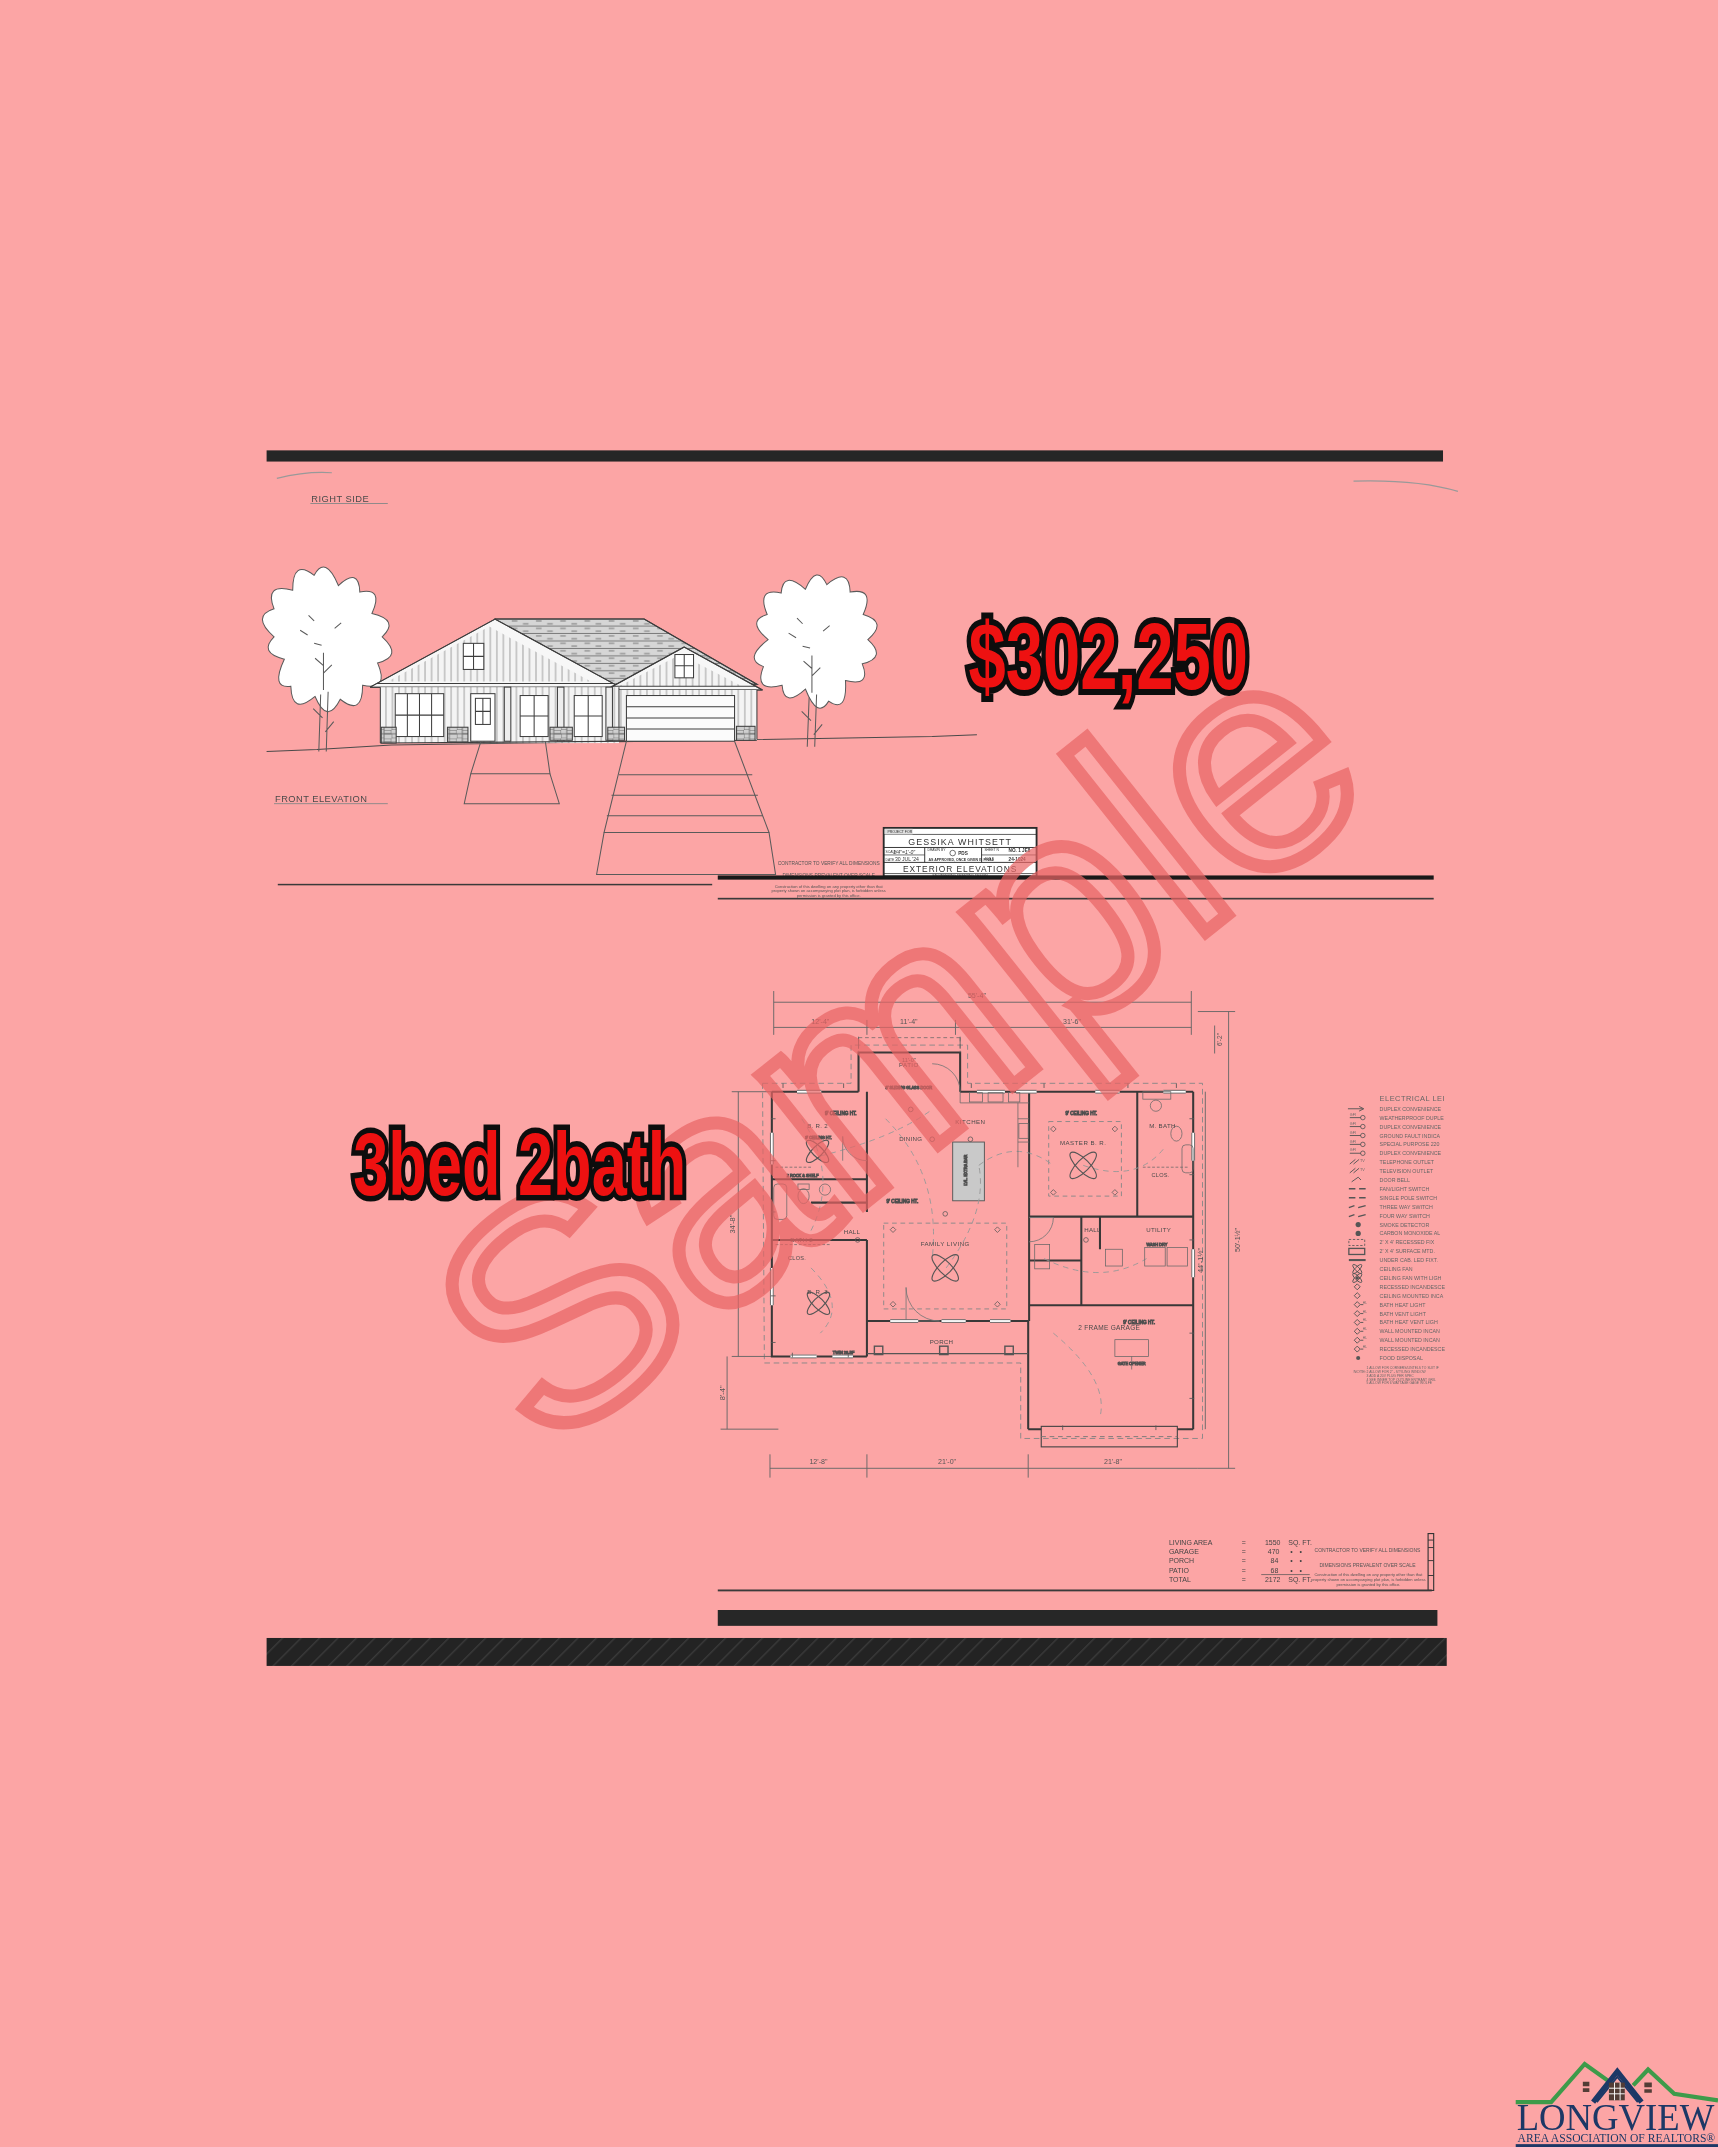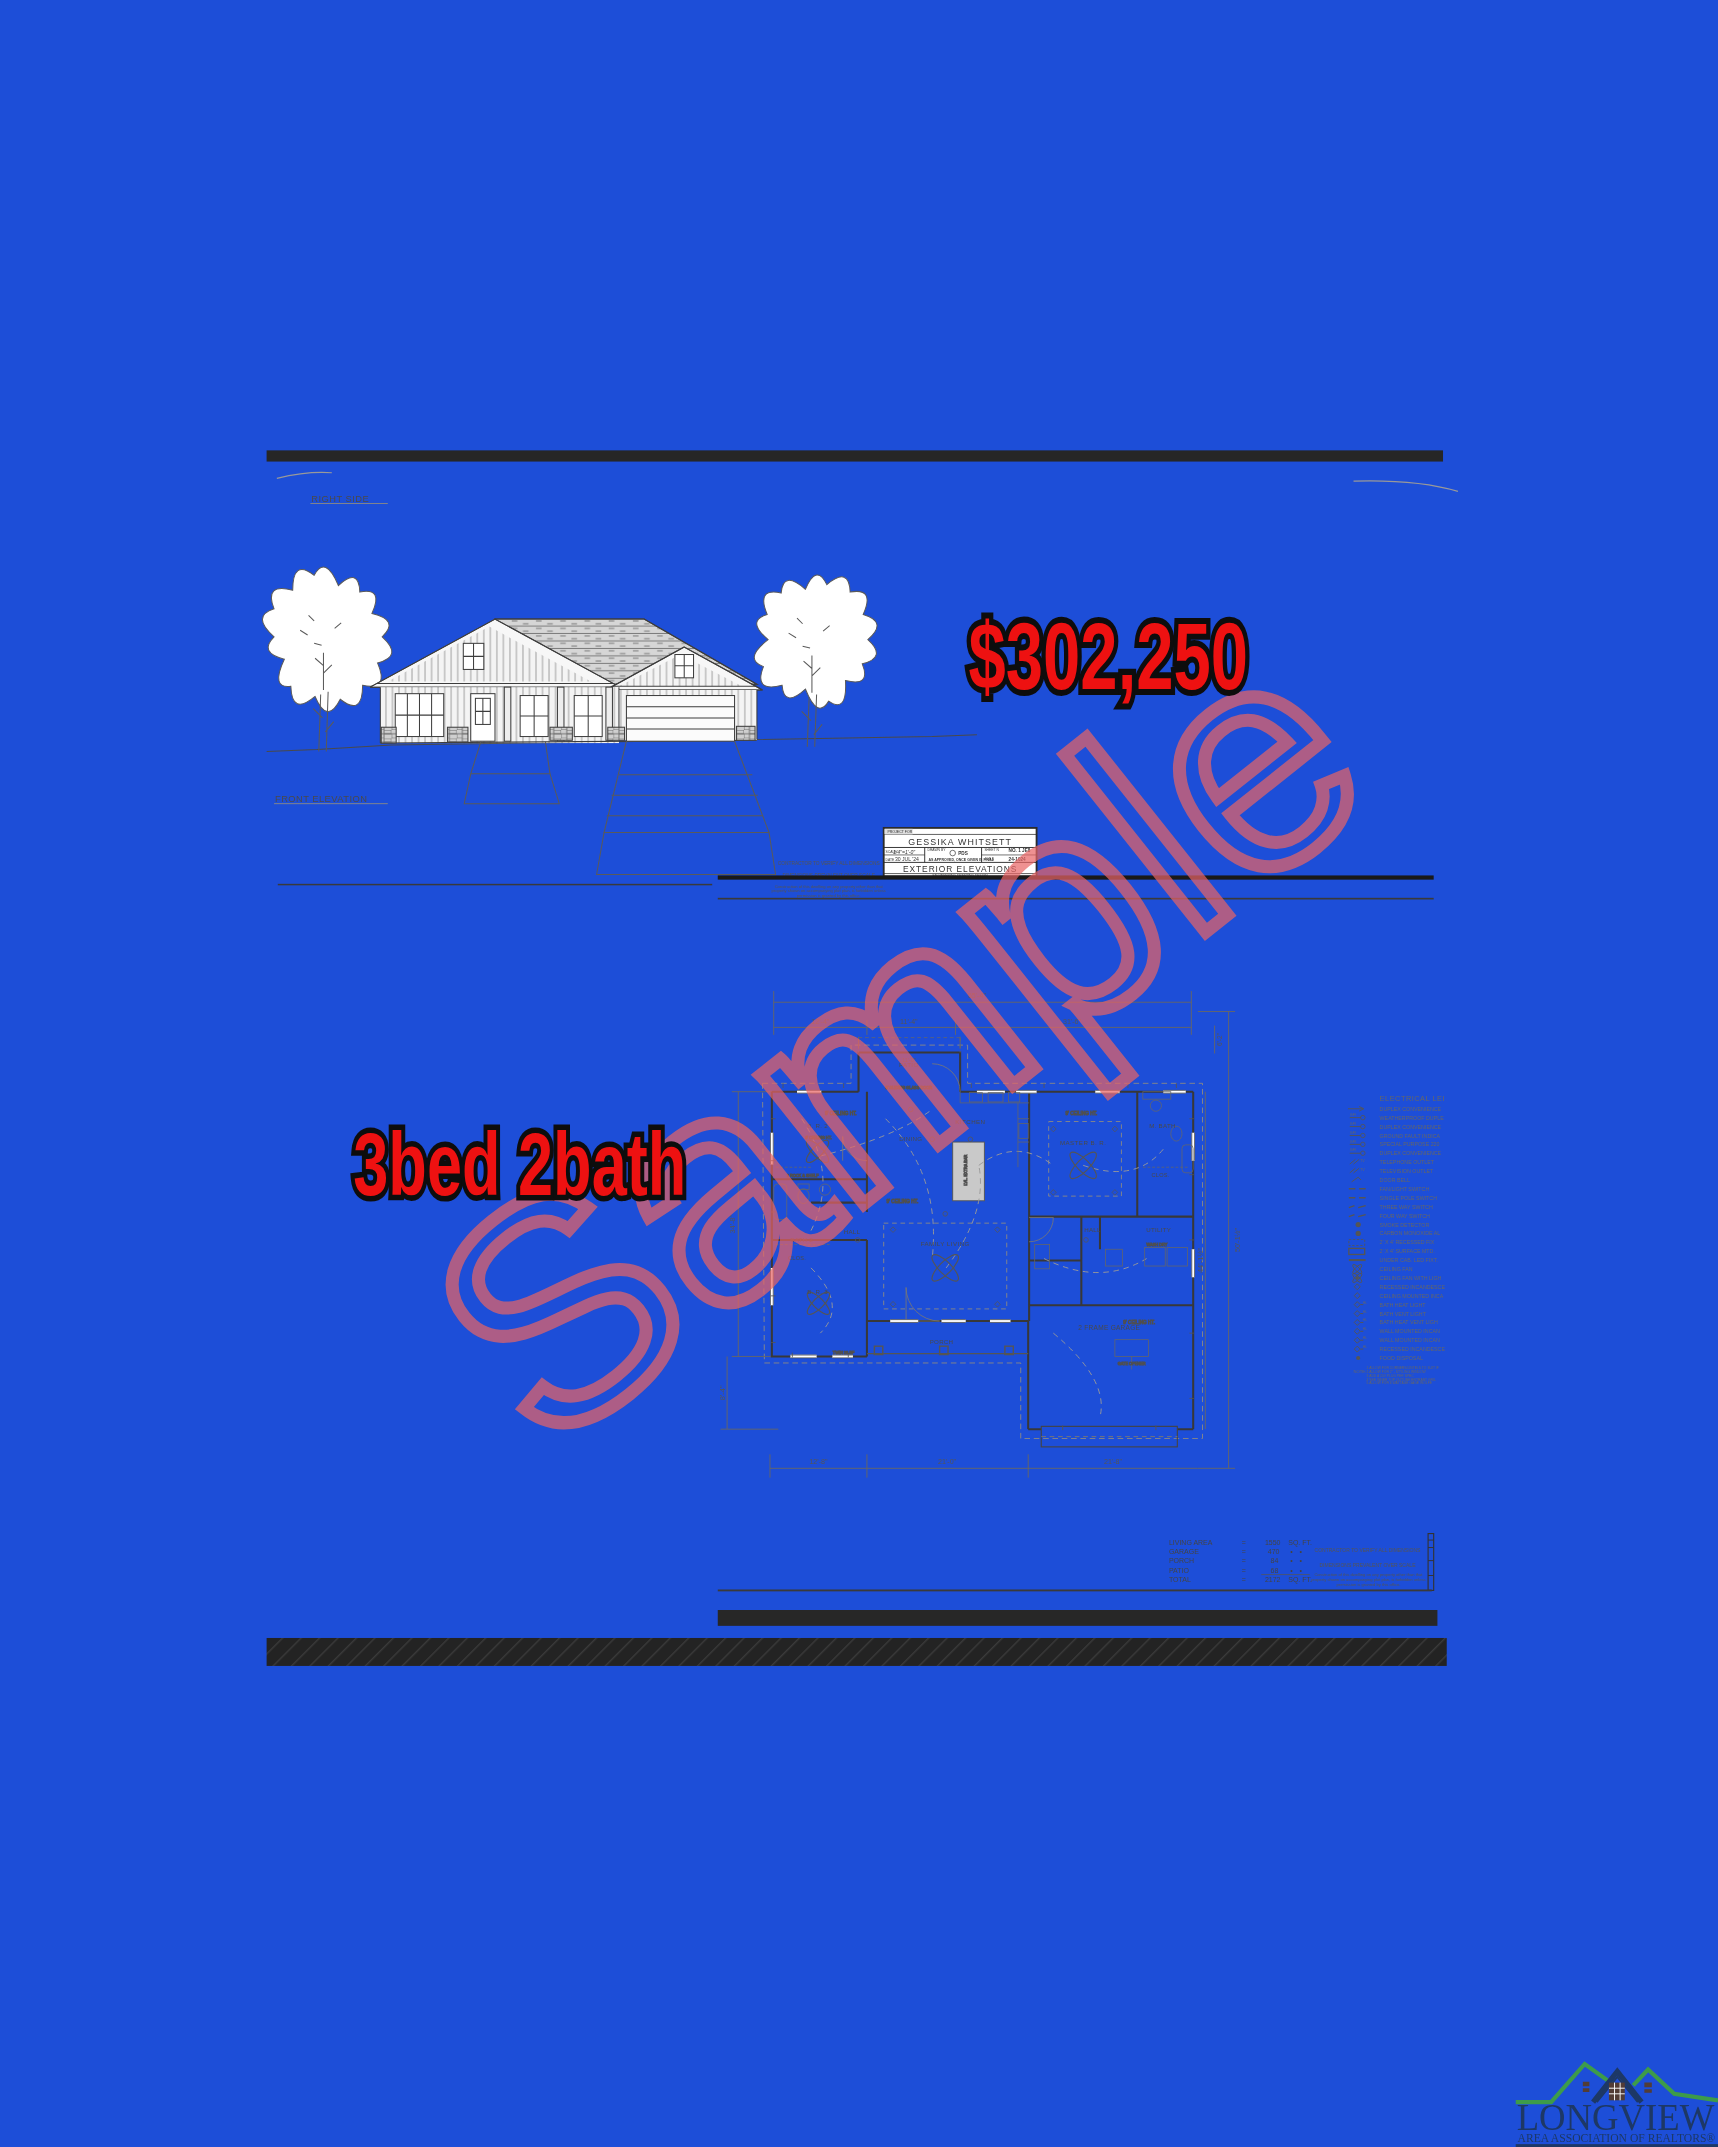--- a/index.html
+++ b/index.html
@@ -1,16 +1,16 @@
 <!DOCTYPE html>
 <html style="font-size:15px"><head>
 <meta charset="utf-8">
 <style>
   html,body{margin:0;padding:0;background:#ffffff;}
-  #page{position:relative;width:1718px;height:2148px;background:#1d4ed8;overflow:hidden;
+  #page{position:relative;width:1718px;height:2148px;background:#fca5a5;overflow:hidden;
         font-family:"Liberation Sans", sans-serif;}
   svg{position:absolute;left:0;top:0;}
 </style>
 </head>
 <body>
 <div id="page">
 <svg width="1718" height="2148" viewBox="0 0 1843 2304">
 <defs>
   <pattern id="shingle" width="26" height="8" patternUnits="userSpaceOnUse">
     <rect width="26" height="8" fill="#d6d6d6"></rect>

